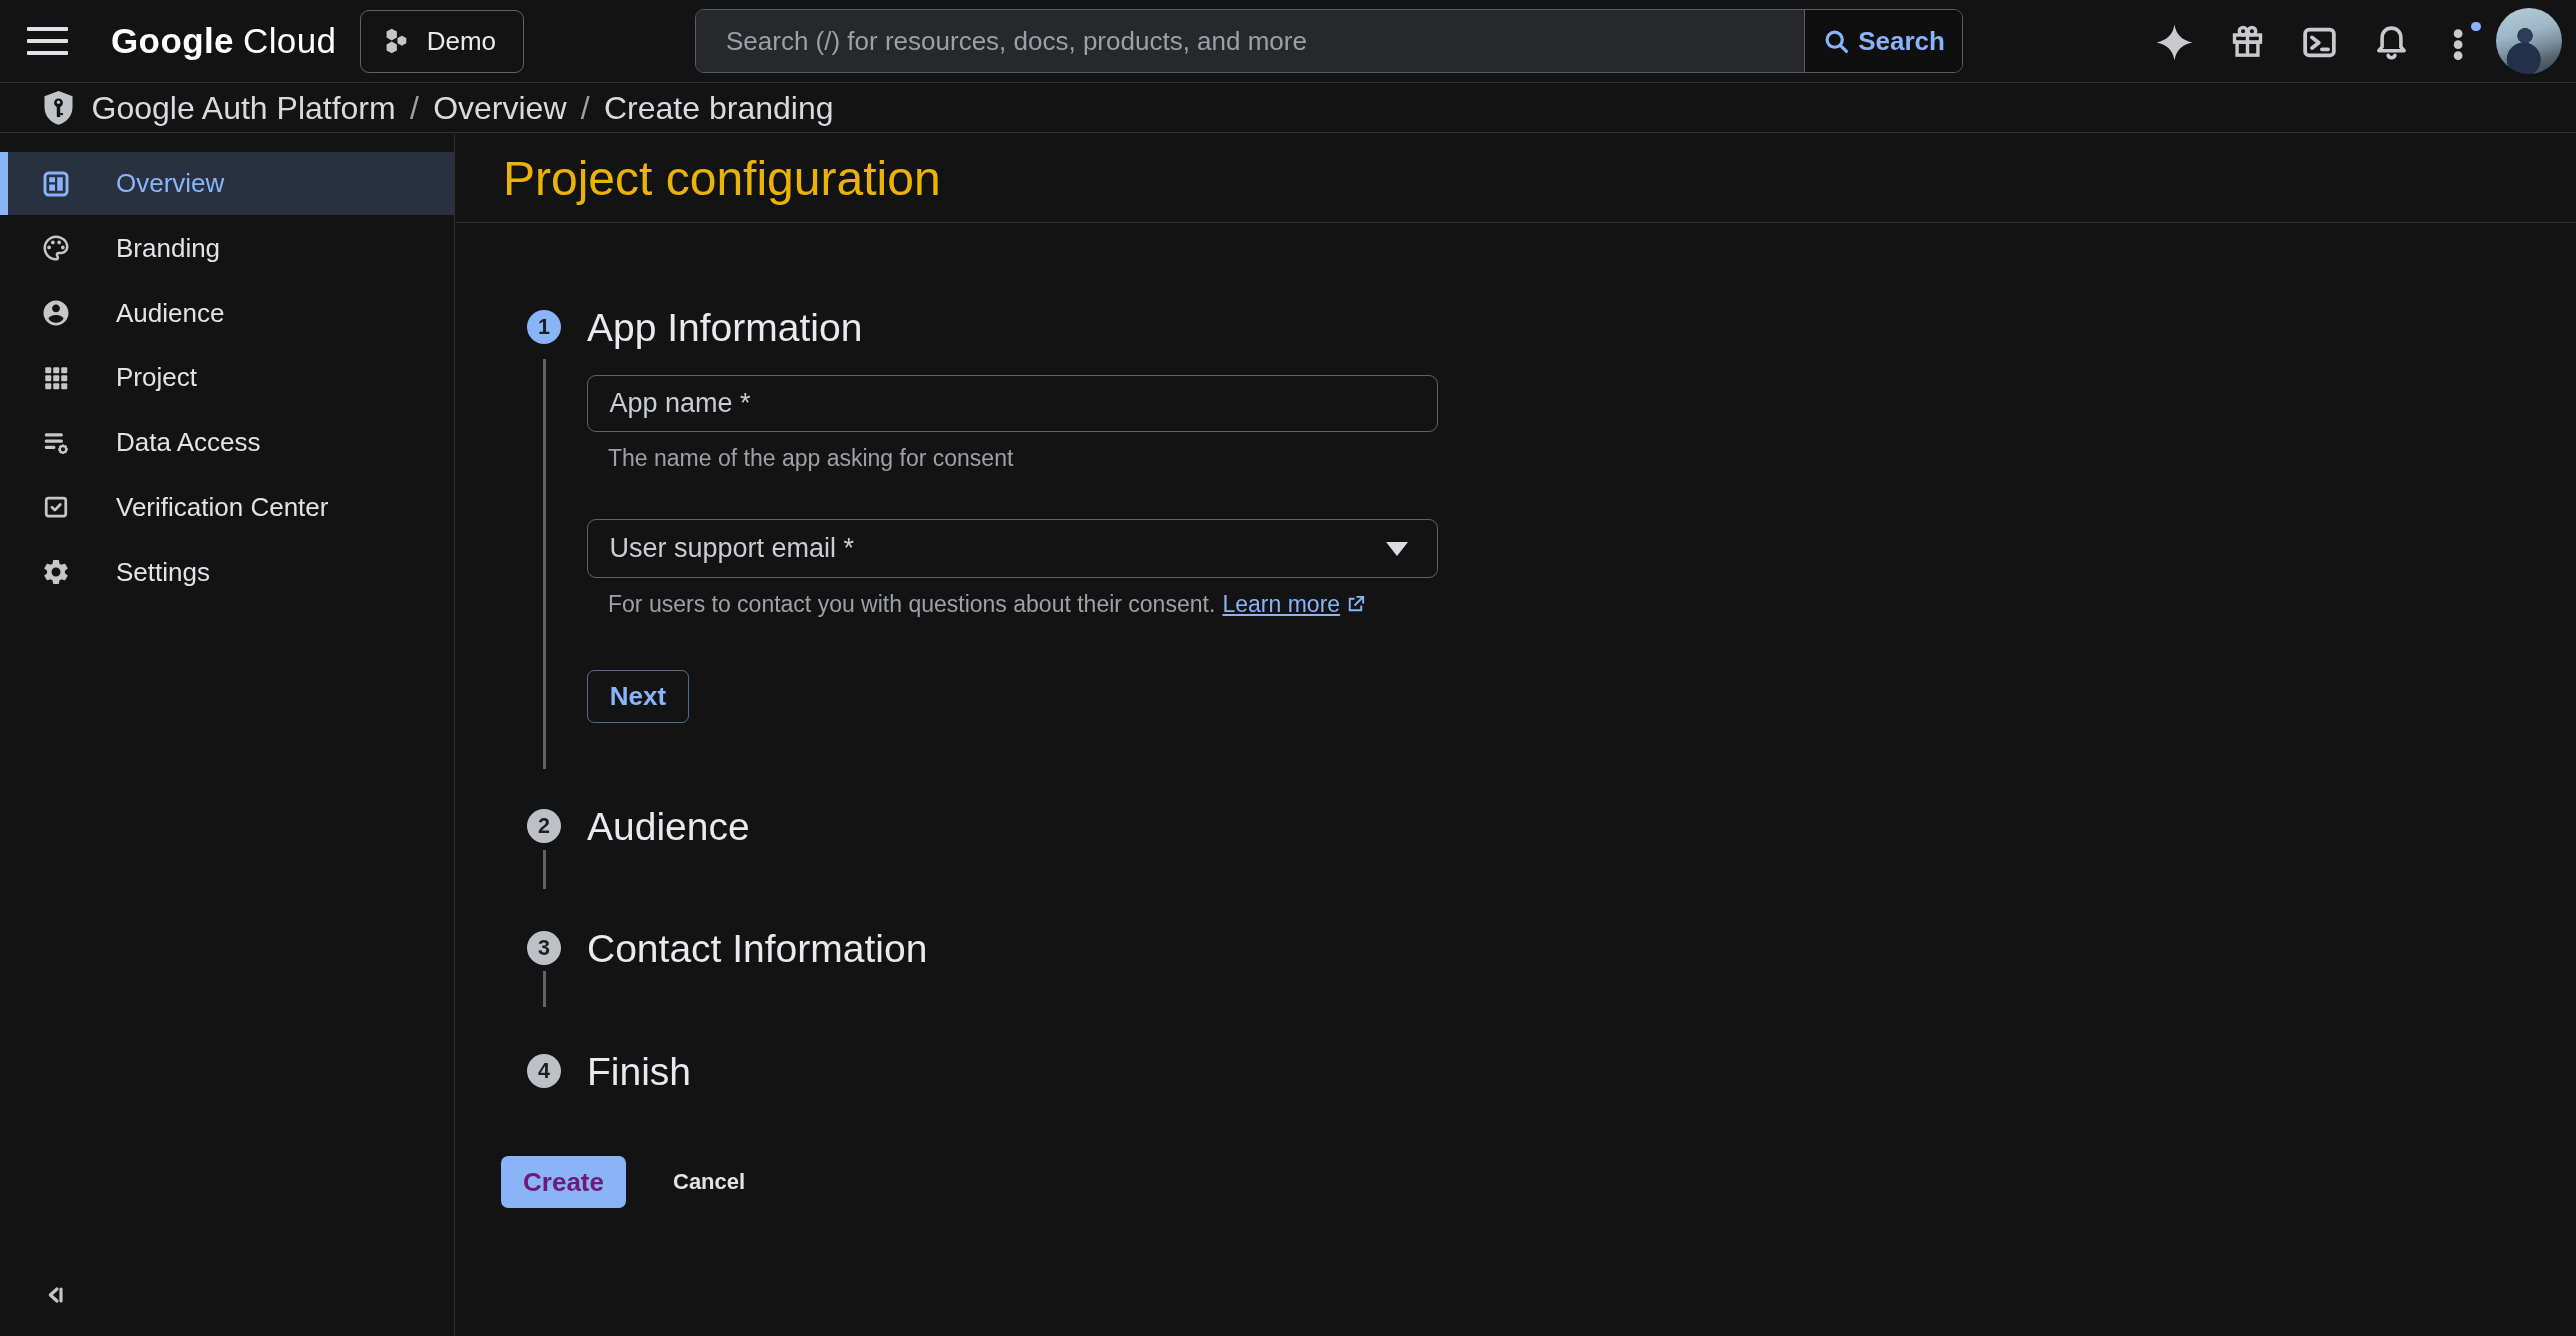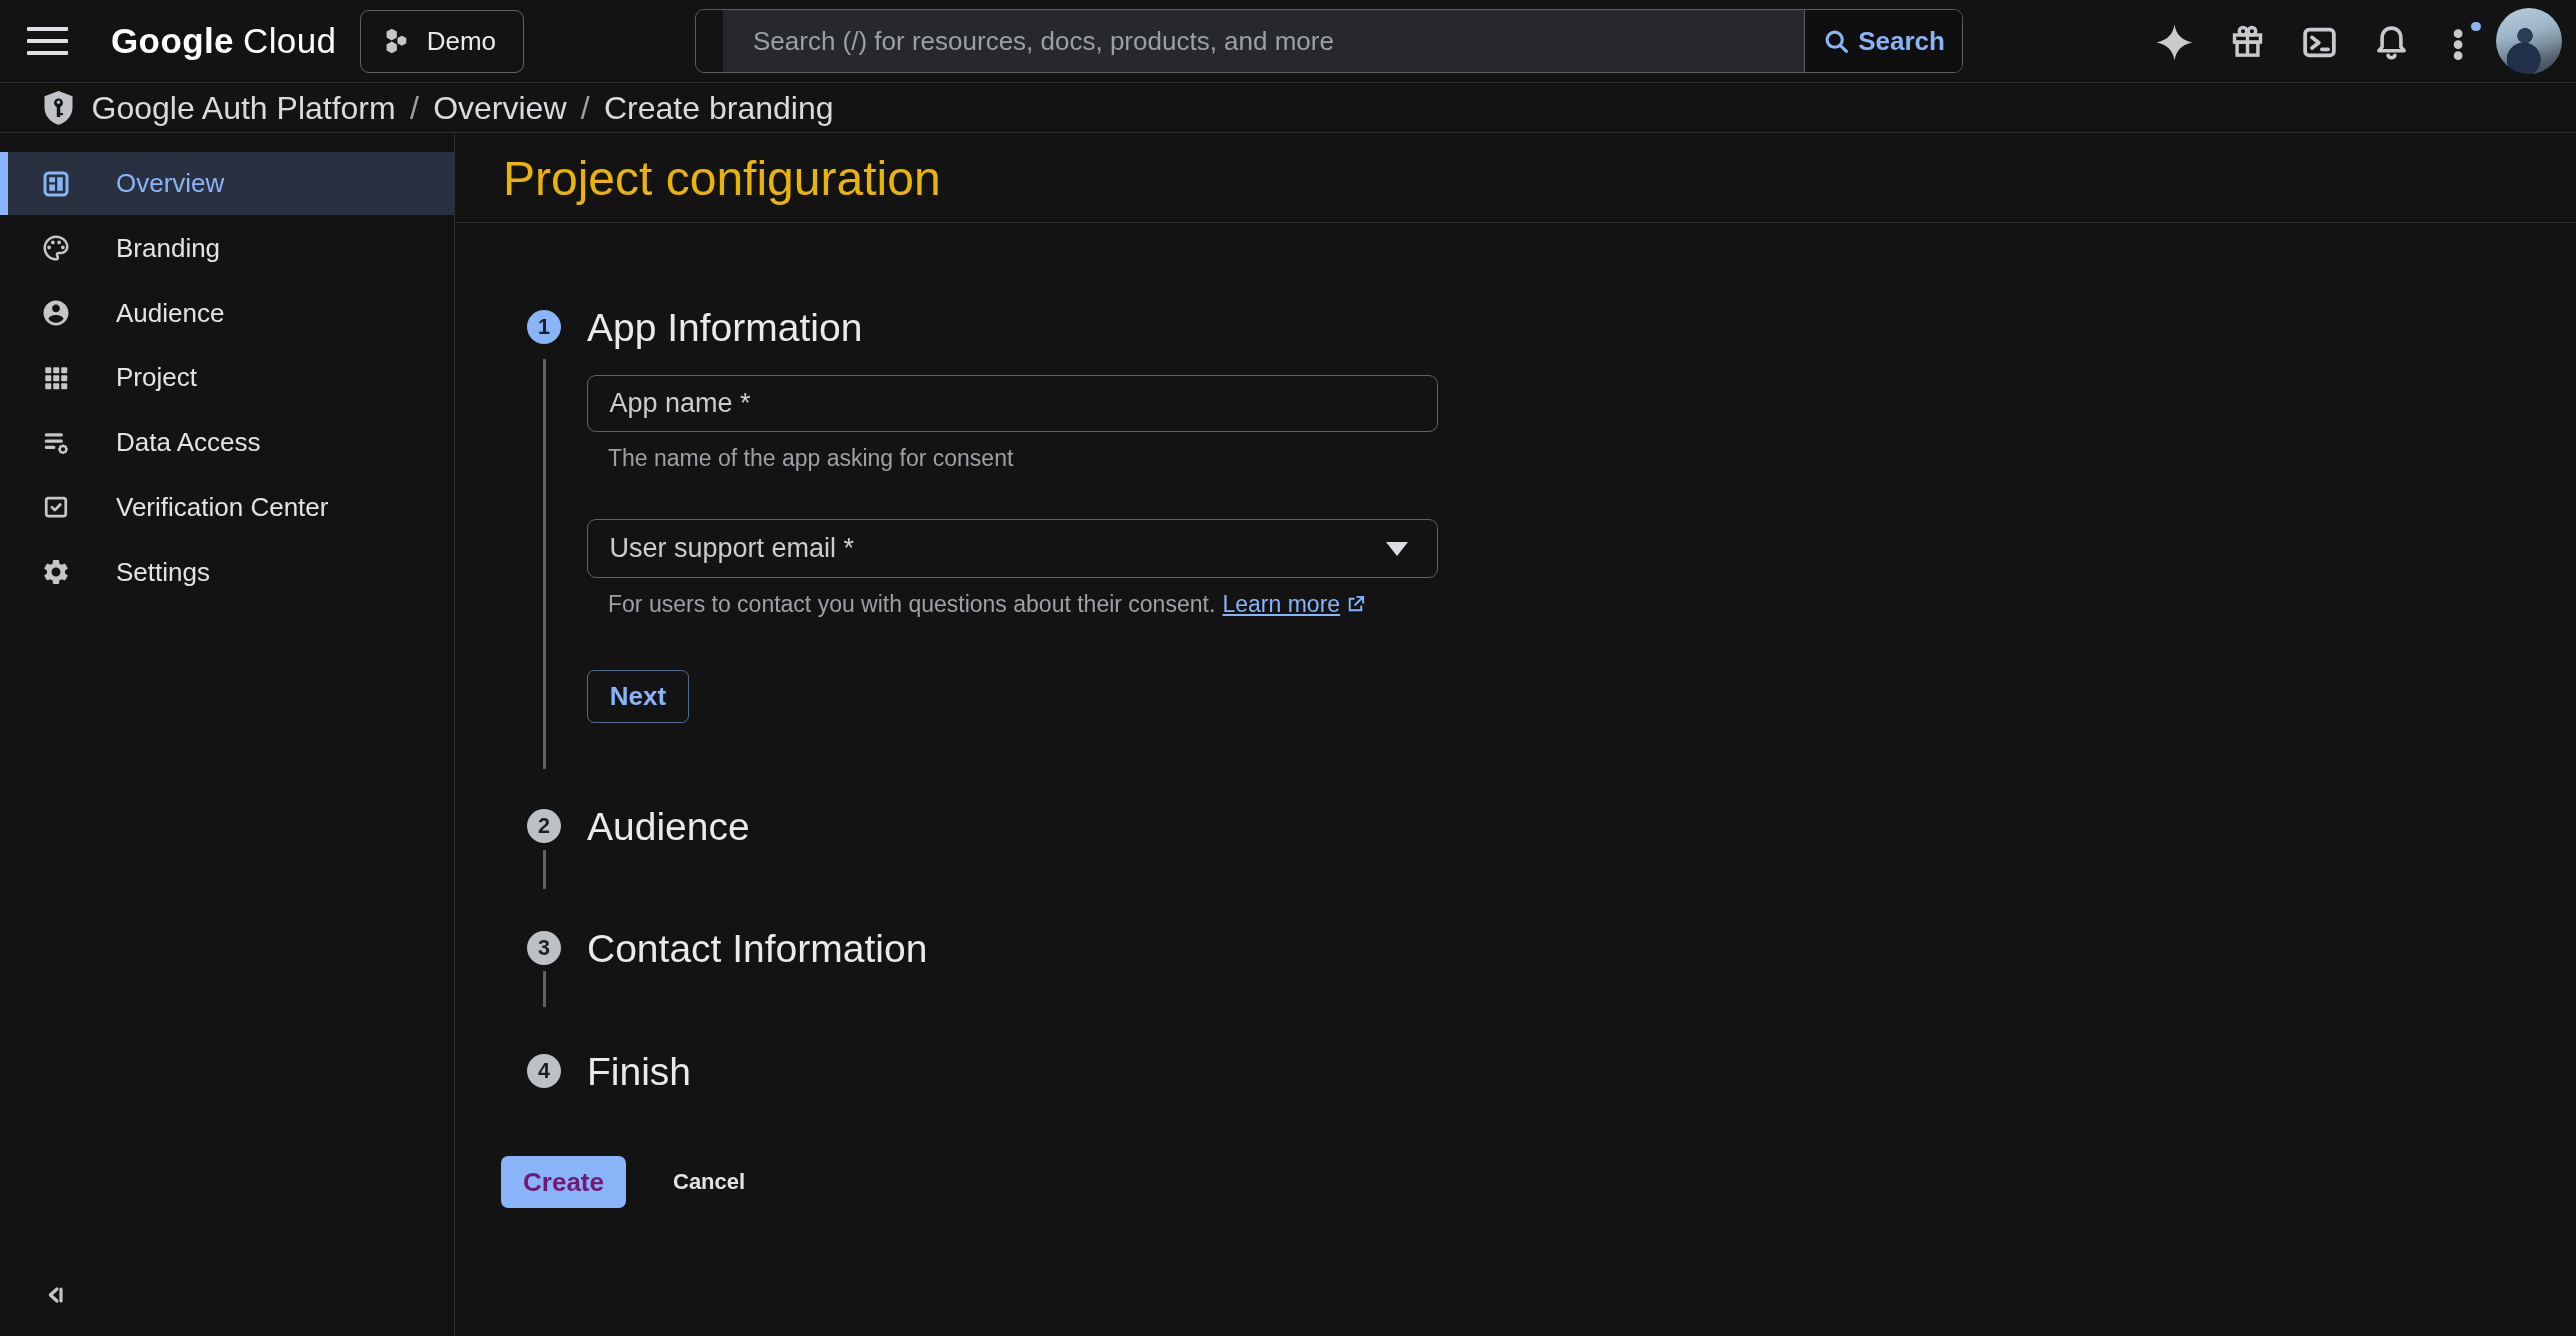--- a/index.html
+++ b/index.html
@@ -13,21 +13,21 @@
 
   
   .topbar{position:absolute;top:0;left:0;right:0;height:82px;background:#131314;border-bottom:1.8px solid #2e2f33;}
   .hamburger{position:absolute;left:27px;top:21.5px;width:47px;height:39px;display:flex;flex-direction:column;justify-content:center;gap:8px;cursor:pointer;}
   .hamburger i{display:block;width:41px;height:4px;background:#dfe1e5;border-radius:0.9px;}
   .logo{position:absolute;left:111px;top:0;height:82px;display:flex;align-items:center;font-size:35px;letter-spacing:0.4px;color:#ffffff;cursor:pointer;text-align:center;}
   .logo .g1{font-weight:700;}
   .logo .g2{font-weight:400;margin-left:9px;}
   .projbtn{position:absolute;left:360px;top:9.8px;width:164px;height:63px;border:1.8px solid #5f6368;border-radius:9px;display:flex;align-items:center;padding-left:19.7px;box-sizing:border-box;gap:16px;cursor:pointer;}
   .projbtn .plabel{font-size:26px;color:#e8eaed;}
-  .searchwrap{position:absolute;left:695px;top:9px;width:1268px;height:64px;border:1.8px solid #5a5d61;border-radius:9px;display:flex;box-sizing:border-box;overflow:hidden;padding-left:27px;}
+  .searchwrap{position:absolute;left:695px;top:9px;width:1268px;height:64px;border:1.8px solid #5a5d61;border-radius:9px;display:flex;box-sizing:border-box;overflow:hidden;}
   .searchinput{flex:1;background:#27282b;border:none;outline:none;color:#cfd2d6;font-size:26px;padding:0 0 0 30px;font-family:inherit;}
   .searchinput::placeholder{color:#9aa0a6;opacity:1;}
   .searchbtn{width:157px;background:#0f0f10;border-left:1.8px solid #5a5d61;display:flex;align-items:center;justify-content:center;gap:7.2px;cursor:pointer;}
   .searchbtn span{color:#8ab4f8;font-size:26px;font-weight:700;}
   .tbicon{position:absolute;top:21.5px;width:41px;height:41px;color:#c8cacd;cursor:pointer;}
   .avatar{position:absolute;left:2496px;top:8px;width:66px;height:66px;border-radius:50%;cursor:pointer;overflow:hidden;
     background:
       radial-gradient(circle at 42% 78%, #22304a 0 26%, transparent 27%),
       radial-gradient(circle at 44% 42%, #2c3d58 0 14%, transparent 15%),
       linear-gradient(165deg,#b8cddb 0%,#9db6c8 38%,#7d92a2 58%,#55616e 78%,#3a4350 100%);}

